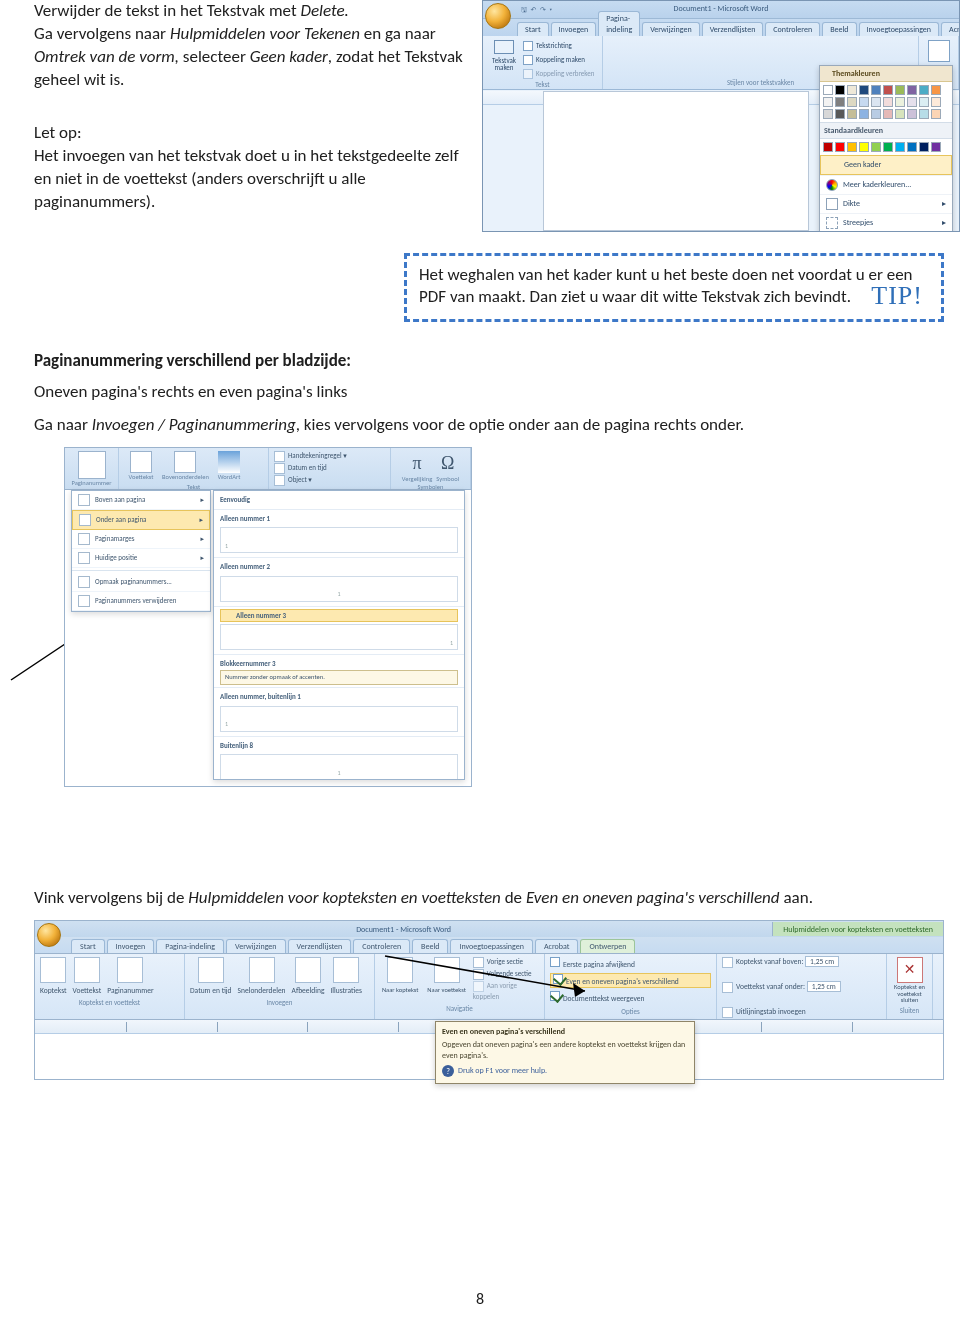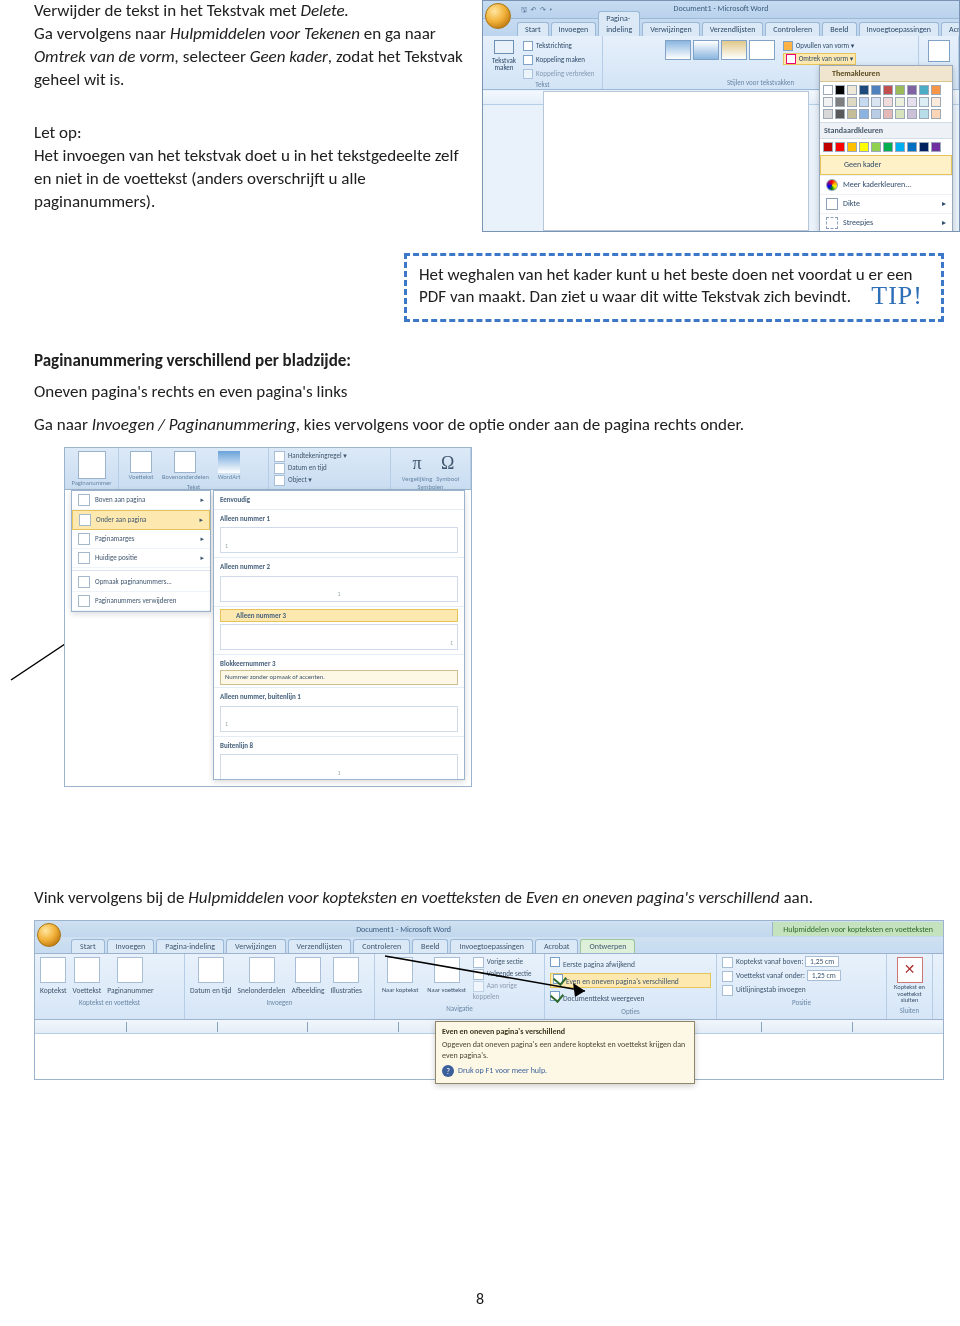--- a/index.html
+++ b/index.html
@@ -214,36 +214,20 @@
             </div>
           <div class="wt-btn" style="opacity:.5">
               <span class="wt-ico"></span>
               <span>Koppeling verbreken</span>
             </div>
         </div>
       </div>
       <div class="wt-group-label">Tekst</div>
     </div>
     <div class="wt-group" style="flex:1;">
-      <div style="display:flex;gap:2px;justify-content:center;">
-        <span class="wt-ico" style="width:26px;height:20px;background:linear-gradient(#8ab6e0,#fff);"></span>
-        <span class="wt-ico" style="width:26px;height:20px;background:linear-gradient(#fff,#8ab6e0);"></span>
-        <span class="wt-ico" style="width:26px;height:20px;background:linear-gradient(#e0c88a,#fff);"></span>
-        <span class="wt-ico" style="width:26px;height:20px;"></span>
-        <div class="hf-col" style="margin-left:6px;">
-          <div class="wt-btn">
-              <span class="wt-ico" style="background:#ffb347"></span>
-              <span>Opvullen van vorm ▾</span>
-            </div>
-          <div class="wt-btn" style="background:#fde9b0;border:1px solid #e7c45b;padding:0 2px;">
-              <span class="wt-ico" style="background:#fff;border-color:#e07;"></span>
-              <span>Omtrek van vorm ▾</span>
-            </div>
-        </div>
-      </div>
       <div class="wt-group-label">Stijlen voor tekstvakken</div>
     </div>
     <div class="wt-group" style="flex:0 0 40px;">
       <span class="wt-ico" style="width:22px;height:22px;margin:0 auto;"></span>
       <div class="wt-group-label">Schaduw</div>
     </div>
   </div>
   <div class="wt-ruler"></div>
   <div class="wt-doc-area"></div>
 
@@ -504,21 +488,21 @@
     <div class="hf-grp" style="width:172px;">
       <div class="hf-col" style="font-size:7.5px;gap:3px;">
         <div><span class="hf-chk"></span><span>Eerste pagina afwijkend</span></div>
         <div style="background:#fde9b0;border:1px solid #e7c45b;padding:0 2px;"><span class="hf-chk on"></span><span>Even en oneven pagina's verschillend</span></div>
         <div><span class="hf-chk on"></span><span>Documenttekst weergeven</span></div>
       </div>
       <div class="title">Opties</div>
     </div>
 
     <div class="hf-grp" style="width:170px;">
-      <div class="hf-col" style="font-size:7.5px;gap:3px;">
+      <div class="hf-col" style="font-size:7.5px;gap:14px;">
         <div><span class="hf-small-ico"></span><span>Koptekst vanaf boven:</span> <span style="border:1px solid #a7bed6;padding:0 4px;background:#fff;">1,25 cm</span></div>
         <div><span class="hf-small-ico"></span><span>Voettekst vanaf onder:</span> <span style="border:1px solid #a7bed6;padding:0 4px;background:#fff;">1,25 cm</span></div>
         <div><span class="hf-small-ico"></span><span>Uitlijningstab invoegen</span></div>
       </div>
       <div class="title">Positie</div>
     </div>
 
     <div class="hf-grp hf-close">
       <div class="x">✕</div>
       <div style="font-size:6.5px;line-height:1;margin-top:1px;">Koptekst en voettekst sluiten</div>

